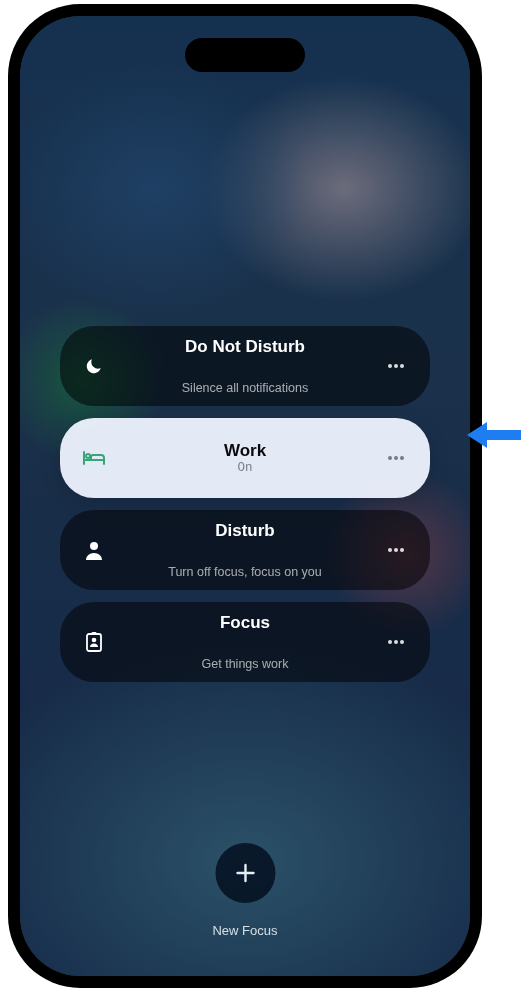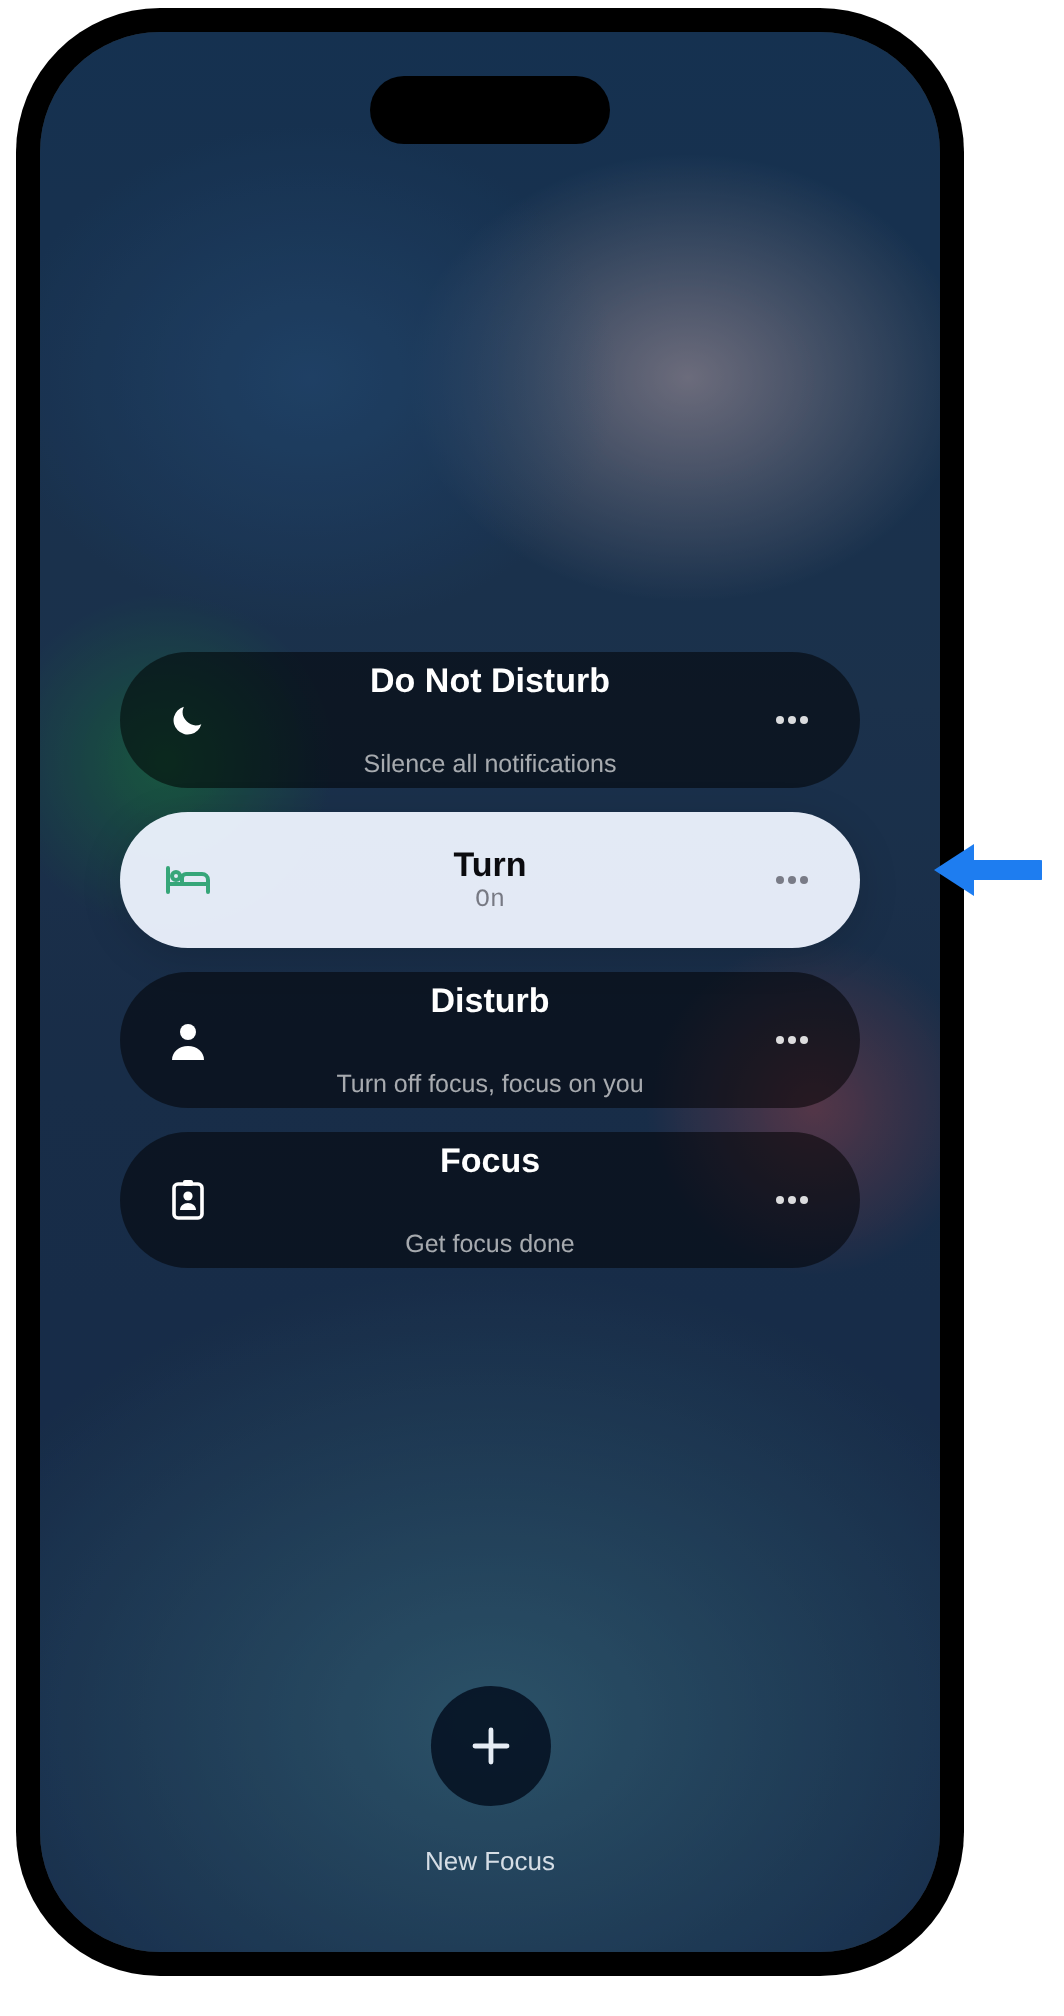--- a/index.html
+++ b/index.html
@@ -67,21 +67,21 @@
       left: 50%;
       transform: translateX(-50%);
       width: 370px;
       display: flex;
       flex-direction: column;
       gap: 12px;
     }
 
     .focus-row {
       position: relative;
-      height: 68px;
+      height: 80px;
       border-radius: 34px;
       display: flex;
       align-items: center;
       padding: 0 20px;
       color: #fff;
     }
 
     .focus-row.inactive {
       background: rgba(0,0,0,0.52);
     }
@@ -206,21 +206,21 @@
         </span>
       </div>
 
       <div class="focus-row active">
         <span class="focus-icon">
           <svg width="24" height="18" viewBox="0 0 24 18" fill="none">
             <path d="M2 3v12M2 11h20v4M6 9a2 2 0 1 0 0-4 2 2 0 0 0 0 4ZM9 11V8a2 2 0 0 1 2-2h8a3 3 0 0 1 3 3v2" stroke="#3aa57a" stroke-width="2" stroke-linecap="round" fill="none"></path>
           </svg>
         </span>
         <span class="focus-text">
-          <span class="focus-title">Turn</span>
+          <span class="focus-title">Work</span>
           <span class="focus-sub">On</span>
         </span>
         <span class="more-btn">
           <svg width="20" height="6" viewBox="0 0 20 6">
               <circle cx="4" cy="3" r="2" fill="currentColor"></circle>
               <circle cx="10" cy="3" r="2" fill="currentColor"></circle>
               <circle cx="16" cy="3" r="2" fill="currentColor"></circle>
             </svg>
         </span>
       </div>
@@ -249,21 +249,21 @@
         <span class="focus-icon">
           <svg width="18" height="22" viewBox="0 0 18 22" fill="none" stroke="#ffffff" stroke-width="1.8">
             <rect x="2" y="3" width="14" height="17" rx="2" fill="none"></rect>
             <circle cx="9" cy="9" r="2.3" fill="#ffffff" stroke="none"></circle>
             <path d="M5 16c0-2 1.8-3.5 4-3.5s4 1.5 4 3.5" fill="#ffffff" stroke="none"></path>
             <rect x="6.5" y="1" width="5" height="3" rx="1" fill="#ffffff" stroke="none"></rect>
           </svg>
         </span>
         <span class="focus-text">
           <span class="focus-title">Focus</span>
-          <span class="focus-sub">Get focus done</span>
+          <span class="focus-sub">Get things work</span>
         </span>
         <span class="more-btn">
           <svg width="20" height="6" viewBox="0 0 20 6">
               <circle cx="4" cy="3" r="2" fill="currentColor"></circle>
               <circle cx="10" cy="3" r="2" fill="currentColor"></circle>
               <circle cx="16" cy="3" r="2" fill="currentColor"></circle>
             </svg>
         </span>
       </div>
 

